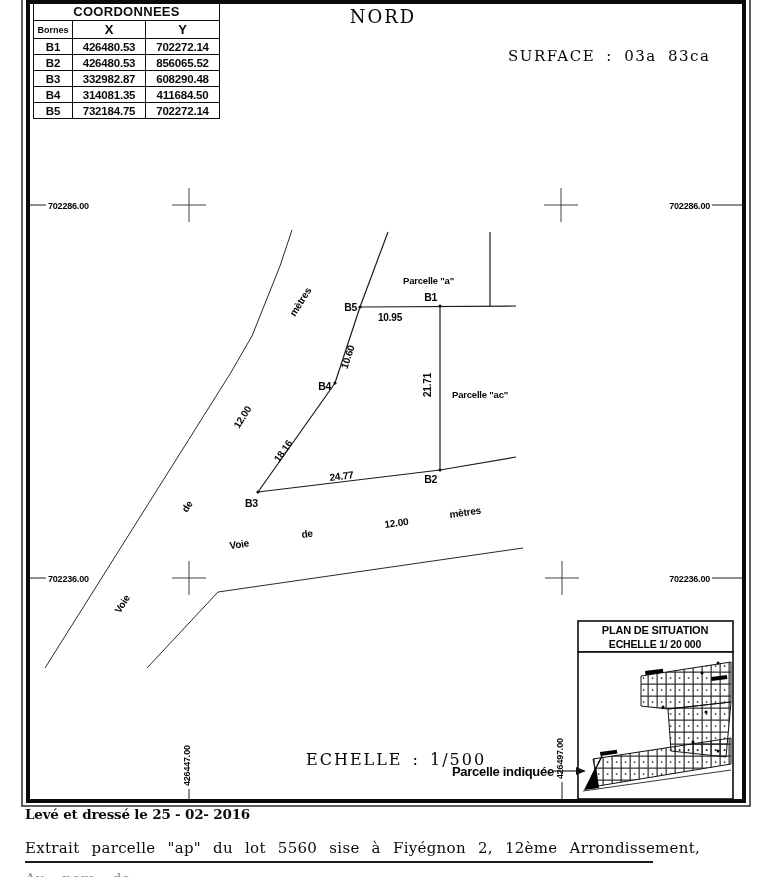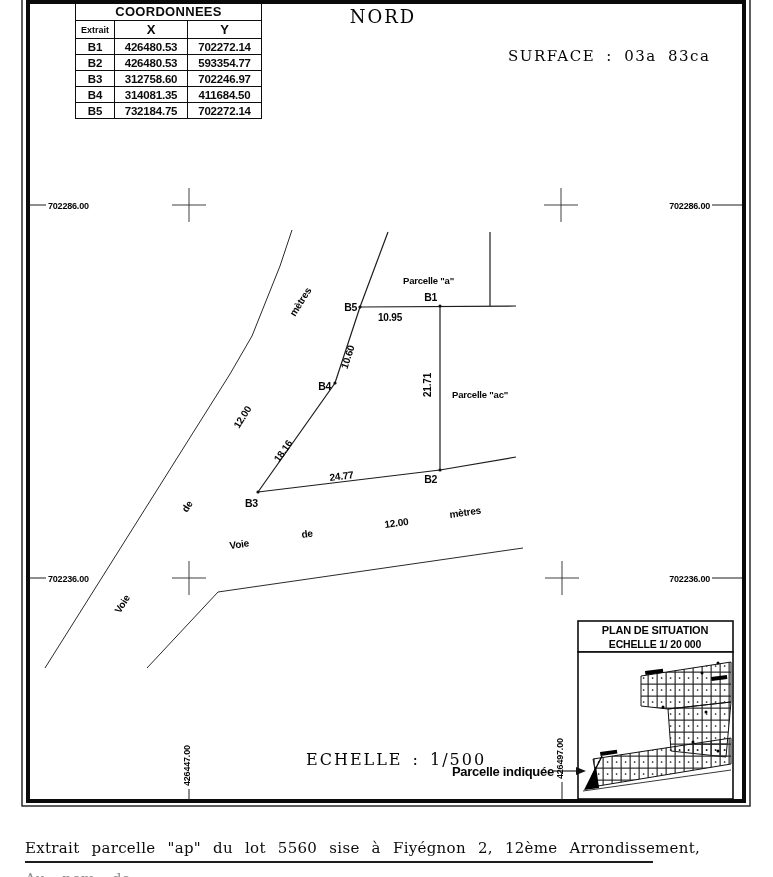--- a/index.html
+++ b/index.html
@@ -1,19 +1,19 @@
 <!DOCTYPE html>
 <html><head>
 <meta charset="utf-8">
 <style>
   html,body{margin:0;padding:0;background:#ffffff;overflow:hidden;}
   .page{position:relative;width:773px;height:877px;background:#fff;overflow:hidden;
         font-family:"Liberation Sans",sans-serif;color:#0b0b0b;}
   
-  .coords{position:absolute;left:33px;top:2px;border-collapse:collapse;background:#fff;margin-left:42px;}
+  .coords{position:absolute;left:33px;top:2px;border-collapse:collapse;background:#fff;}
   .coords th,.coords td{border:1.7px solid #0d0d0d;padding:0;line-height:1;}
   .coords .title{font:bold 13px "Liberation Sans",sans-serif;height:17px;letter-spacing:.3px;text-align:center;}
   .coords .colh{font:bold 13px "Liberation Sans",sans-serif;height:17px;text-align:center;}
   .coords .colh.small{font:bold 9px "Liberation Sans",sans-serif;}
   .coords td{font:bold 11.5px "Liberation Sans",sans-serif;height:15px;text-align:center;letter-spacing:-.2px;}
   .c-borne{width:38px;} .c-x{width:72px;} .c-y{width:73px;}
   
   svg.drawing{position:absolute;left:0;top:0;}
   .ln{stroke:#1c1c1c;stroke-width:1.2;fill:none;}
   .ln-thin{stroke:#2a2a2a;stroke-width:1;fill:none;}
@@ -43,38 +43,38 @@
 <body>
 
 <div class="page">
 
   <table class="coords">
     <tbody>
         <tr>
       <th class="title" colspan="3">COORDONNEES</th>
     </tr>
     <tr>
-      <th class="colh small c-borne">Extrait</th>
+      <th class="colh small c-borne">Bornes</th>
       <th class="colh c-x">X</th>
       <th class="colh c-y">Y</th>
     </tr>
     <tr>
       <td>B1</td>
       <td>426480.53</td>
       <td>702272.14</td>
     </tr>
     <tr>
       <td>B2</td>
       <td>426480.53</td>
-      <td>593354.77</td>
+      <td>856065.52</td>
     </tr>
     <tr>
       <td>B3</td>
-      <td>312758.60</td>
-      <td>702246.97</td>
+      <td>332982.87</td>
+      <td>608290.48</td>
     </tr>
     <tr>
       <td>B4</td>
       <td>314081.35</td>
       <td>411684.50</td>
     </tr>
     <tr>
       <td>B5</td>
       <td>732184.75</td>
       <td>702272.14</td>
@@ -198,17 +198,18 @@
         <polygon points="584,790 596,766 599,788" fill="#000"></polygon>
         <line x1="592" y1="776" x2="602" y2="756" stroke="#000" stroke-width="1.4"></line>
       </g>
     </g>
 
     <text x="452" y="776" class="t-pointer">Parcelle indiquée</text>
     <line x1="552" y1="771" x2="578" y2="771" stroke="#111" stroke-width="1.1"></line>
     <polygon points="586,771 576,767 576,775" fill="#111"></polygon>
   </svg>
 
+  <div class="f-leve">Levé et dressé le 25 - 02- 2016</div>
   <div class="f-extrait">Extrait parcelle "ap" du lot 5560 sise à Fiyégnon 2, 12ème Arrondissement,</div>
   <div class="f-underline"></div>
   <div class="f-cut">Au nom de .......</div>
 
 </div>
 
 </body></html>

